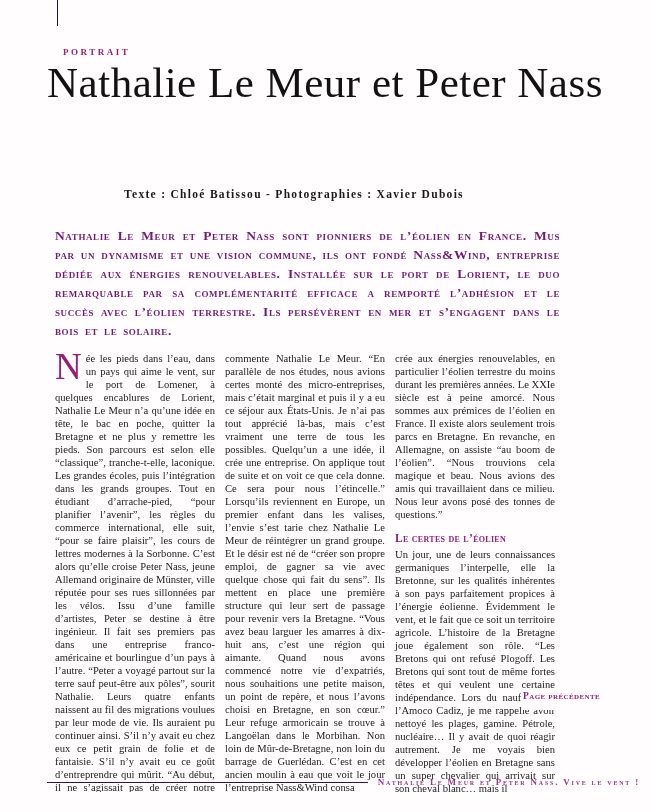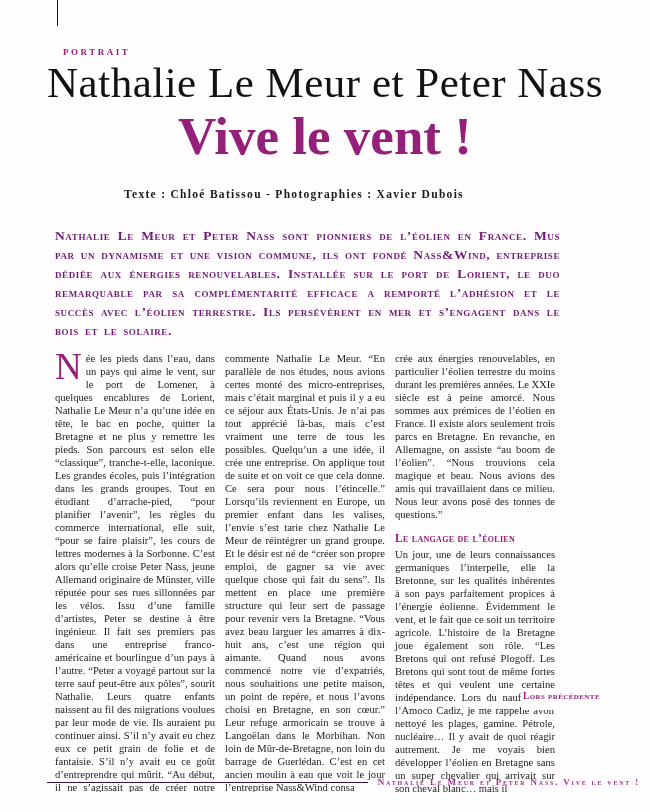--- a/index.html
+++ b/index.html
@@ -101,41 +101,40 @@
 </style>
 </head>
 <body>
 
 <div class="page">
 
   <span class="kicker-line"></span>
   <div class="kicker">Portrait</div>
 
   <h1 class="title">Nathalie Le Meur et Peter Nass</h1>
-  <h2 class="subtitle">Vive le vent !</h2>
   <div class="byline">Texte : Chloé Batissou - Photographies : Xavier Dubois</div>
 
   <p class="lead">Nathalie Le Meur et Peter Nass sont pionniers de l’éolien en France. Mus par un dynamisme et une vision commune, ils ont fondé Nass&amp;Wind, entreprise dédiée aux énergies renouvelables. Installée sur le port de Lorient, le duo remarquable par sa complémentarité efficace a remporté l’adhésion et le succès avec l’éolien terrestre. Ils persévèrent en mer et s’engagent dans le bois et le solaire.</p>
 
   <main class="columns">
     <div class="col">
       <span class="dropcap">N</span><span>ée les pieds dans l’eau, dans un pays qui aime le vent, sur le port de Lomener, à quelques encablures de Lorient, Nathalie Le Meur n’a qu’une idée en tête, le bac en poche, quitter la Bretagne et ne plus y remettre les pieds. Son parcours est selon elle “classique”, tranche-t-elle, laconique. Les grandes écoles, puis l’intégration dans les grands groupes. Tout en étudiant d’arrache-pied, “pour planifier l’avenir”, les règles du commerce international, elle suit, “pour se faire plaisir”, les cours de lettres modernes à la Sorbonne. C’est alors qu’elle croise Peter Nass, jeune Allemand originaire de Münster, ville réputée pour ses rues sillonnées par les vélos. Issu d’une famille d’artistes, Peter se destine à être ingénieur. Il fait ses premiers pas dans une entreprise franco-américaine et bourlingue d’un pays à l’autre. “Peter a voyagé partout sur la terre sauf peut-être aux pôles”, sourit Nathalie. Leurs quatre enfants naissent au fil des migrations voulues par leur mode de vie. Ils auraient pu continuer ainsi. S’il n’y avait eu chez eux ce petit grain de folie et de fantaisie. S’il n’y avait eu ce goût d’entreprendre qui mûrit. “Au début, il ne s’agissait pas de créer notre entreprise,</span>
     </div>
     <div class="col">
       <span>commente Nathalie Le Meur. “En parallèle de nos études, nous avions certes monté des micro-entreprises, mais c’était marginal et puis il y a eu ce séjour aux États-Unis. Je n’ai pas tout apprécié là-bas, mais c’est vraiment une terre de tous les possibles. Quelqu’un a une idée, il crée une entreprise. On applique tout de suite et on voit ce que cela donne. Ce sera pour nous l’étincelle.” Lorsqu’ils reviennent en Europe, un premier enfant dans les valises, l’envie s’est tarie chez Nathalie Le Meur de réintégrer un grand groupe. Et le désir est né de “créer son propre emploi, de gagner sa vie avec quelque chose qui fait du sens”. Ils mettent en place une première structure qui leur sert de passage pour revenir vers la Bretagne. “Vous avez beau larguer les amarres à dix-huit ans, c’est une région qui aimante. Quand nous avons commencé notre vie d’expatriés, nous souhaitions une petite maison, un point de repère, et nous l’avons choisi en Bretagne, en son cœur.” Leur refuge armoricain se trouve à Langoëlan dans le Morbihan. Non loin de Mûr-de-Bretagne, non loin du barrage de Guerlédan. C’est en cet ancien moulin à eau que voit le jour l’entreprise Nass&amp;Wind consa</span>
     </div>
     <div class="col">
       <span>crée aux énergies renouvelables, en particulier l’éolien terrestre du moins durant les premières années. Le XXIe siècle est à peine amorcé. Nous sommes aux prémices de l’éolien en France. Il existe alors seulement trois parcs en Bretagne. En revanche, en Allemagne, on assiste “au boom de l’éolien”. “Nous trouvions cela magique et beau. Nous avions des amis qui travaillaient dans ce milieu. Nous leur avons posé des tonnes de questions.”</span>
-      <h3 class="subhead">Le langage de l’éolien</h3>
+      <h3 class="subhead">Le certes de l’éolien</h3>
       <span>Un jour, une de leurs connaissances germaniques l’interpelle, elle la Bretonne, sur les qualités inhérentes à son pays parfaitement propices à l’énergie éolienne. Évidemment le vent, et le fait que ce soit un territoire agricole. L’histoire de la Bretagne joue également son rôle. “Les Bretons qui ont refusé Plogoff. Les Bretons qui sont tout de même fortes têtes et qui veulent une certaine indépendance. Lors du naufrage de l’Amoco Cadiz, je me rappelle avoir nettoyé les plages, gamine. Pétrole, nucléaire… Il y avait de quoi réagir autrement. Je me voyais bien développer l’éolien en Bretagne sans un super chevalier qui arrivait sur son cheval blanc… mais il</span>
     </div>
   </main>
 
   <aside class="caption">
-    <div class="caption-title">Lors précédente</div>
+    <div class="caption-title">Page précédente</div>
   </aside>
 
   <footer class="footer">
     <span class="footer-rule"></span>
     <span class="footer-text">Nathalie Le Meur et Peter Nass. Vive le vent !</span>
   </footer>
 
 </div>
 
 </body></html>

